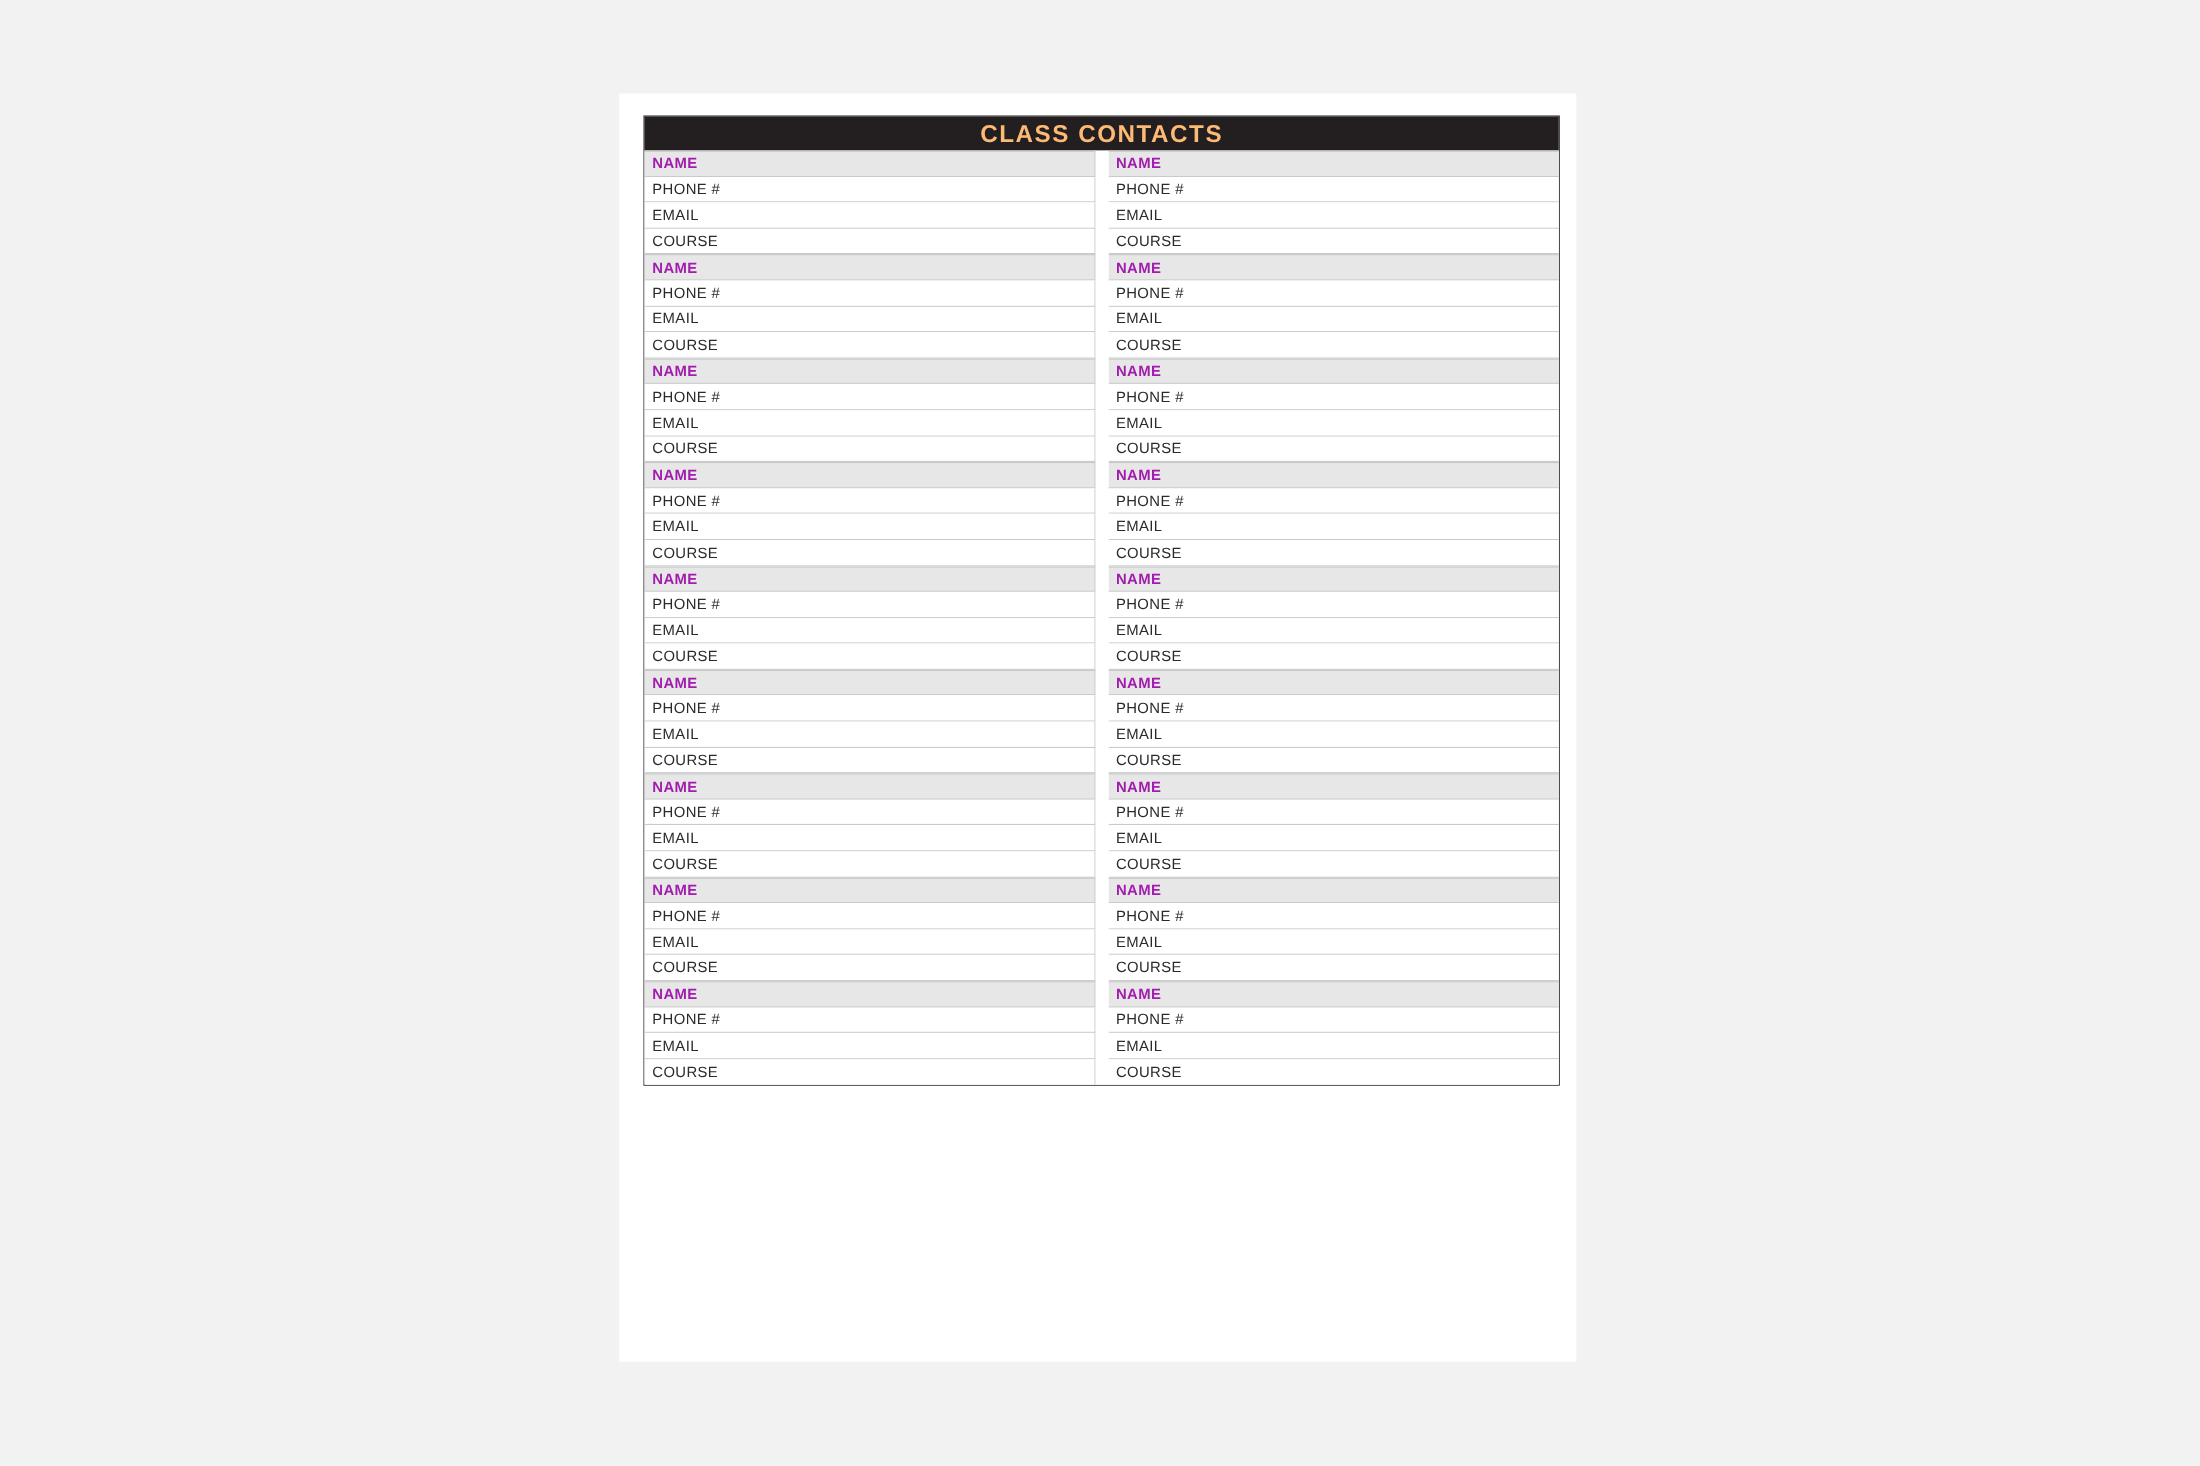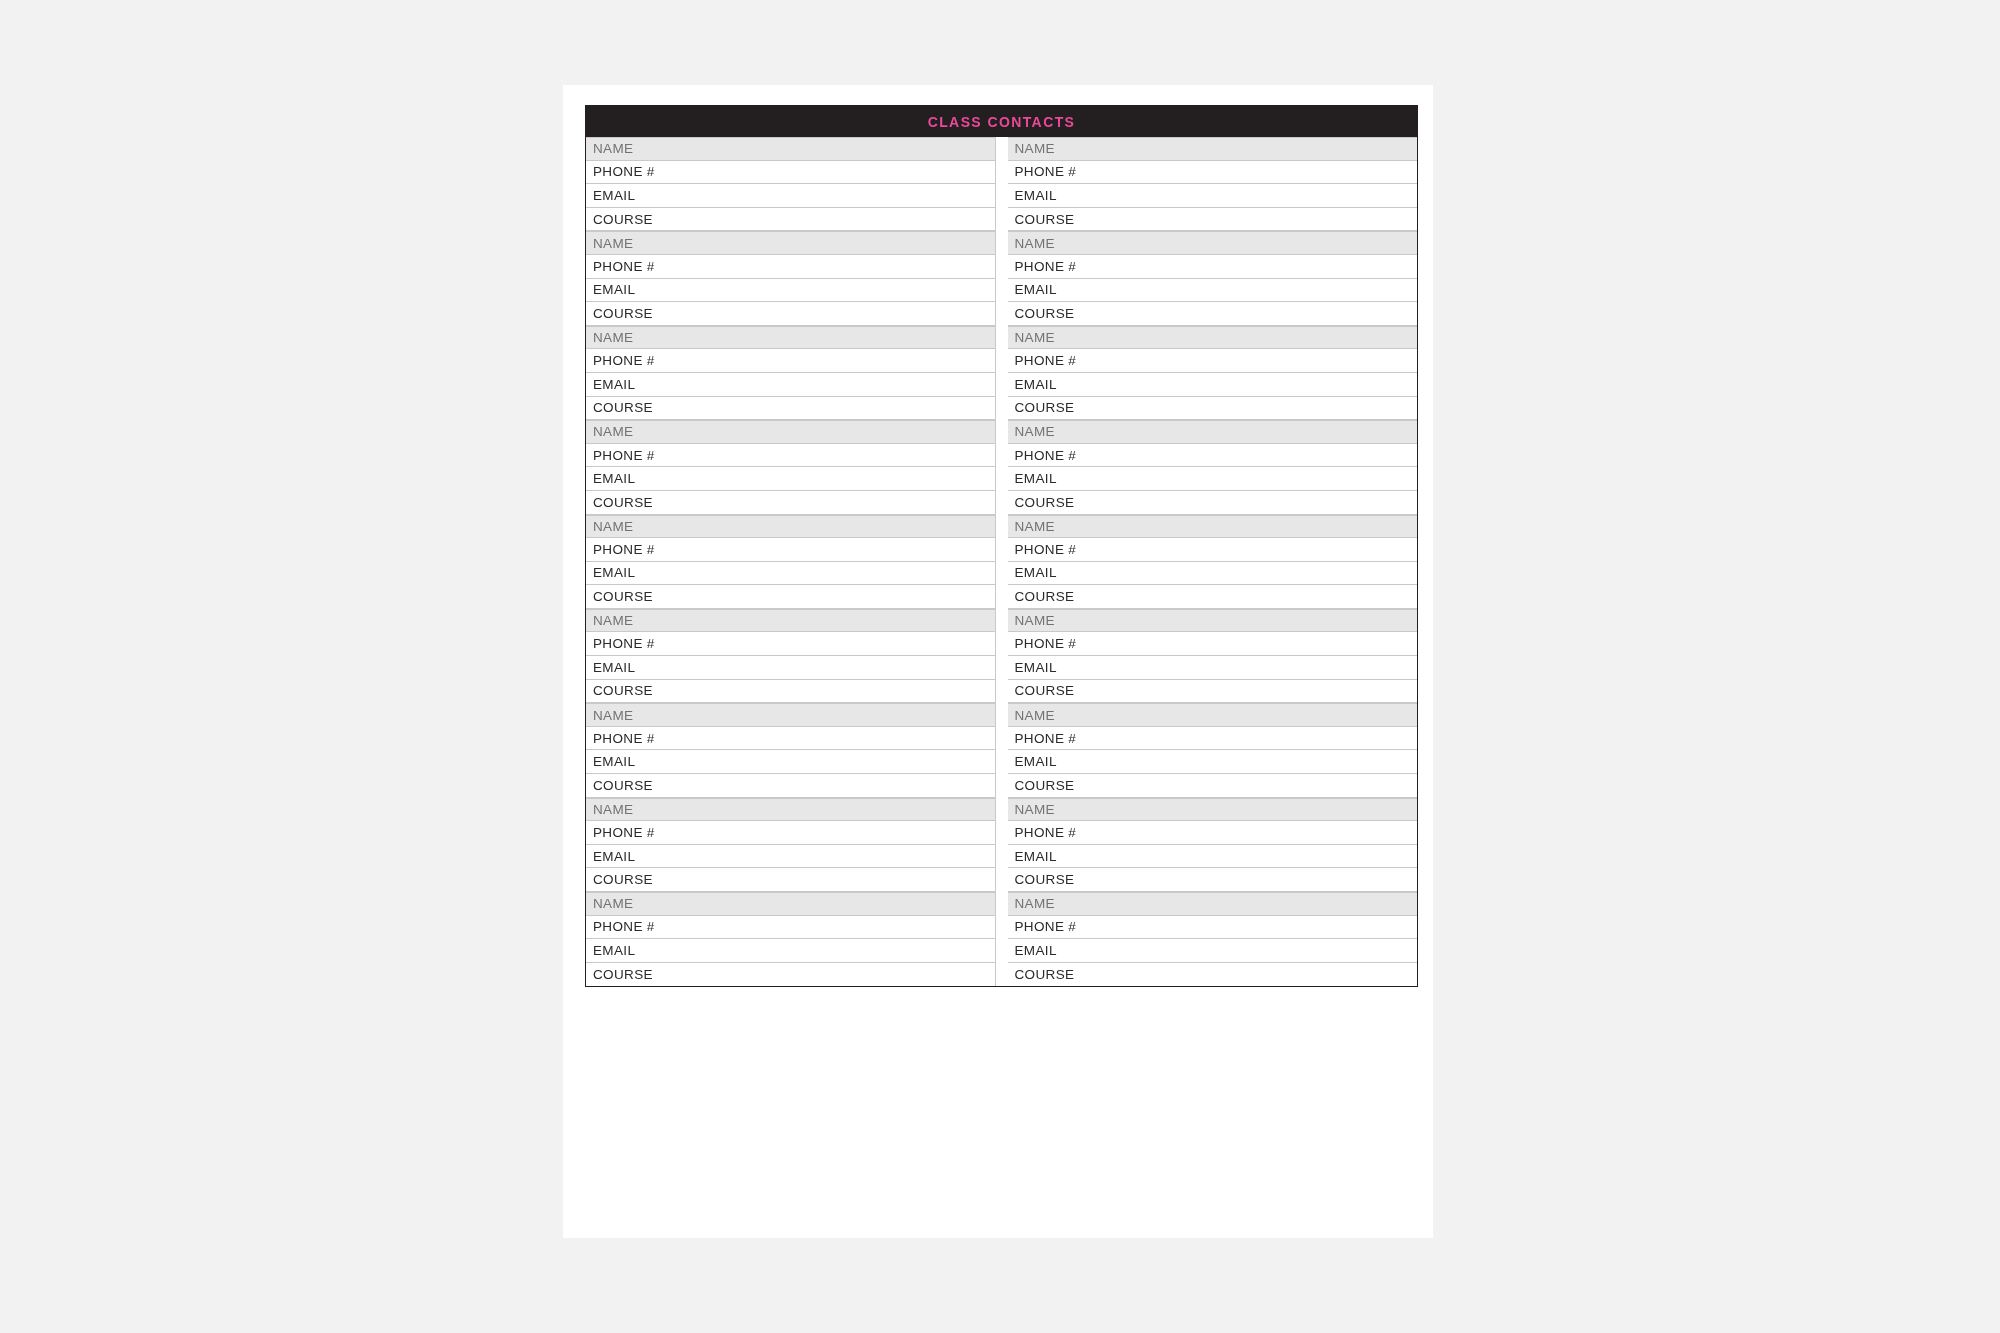--- a/index.html
+++ b/index.html
@@ -43,22 +43,22 @@
 
   
   .title-bar {
     background: #231f20;
     height: 31px;
     display: flex;
     align-items: center;
     justify-content: center;
   }
   .title-text {
-    color: #ec4899;
-    font-size: 14px;
+    color: #fdba74;
+    font-size: 22px;
     font-weight: bold;
     letter-spacing: 1.4px;
     line-height: 1;
     font-family: "Liberation Sans", sans-serif;
   }
 
   
   .columns {
     display: flex;
     flex-direction: row;
@@ -86,22 +86,22 @@
     border-bottom: 1px solid #c9c9c9;
     background: #ffffff;
     font-size: 13.5px;
     color: #2a2a2a;
     letter-spacing: 0.35px;
     white-space: nowrap;
     overflow: hidden;
   }
   .field-row.name-row {
     background: #e7e7e7;
-    font-weight: normal;
-    color: #737373;
+    font-weight: bold;
+    color: #a21caf;
     border-bottom: 1px solid #c9c9c9;
     border-top: 1px solid #c9c9c9;
   }
   .contact-group:last-child .field-row:last-child {
     border-bottom: none;
   }
   .column:first-child .field-row {
     border-right: 1px solid #c9c9c9;
   }
 </style>

